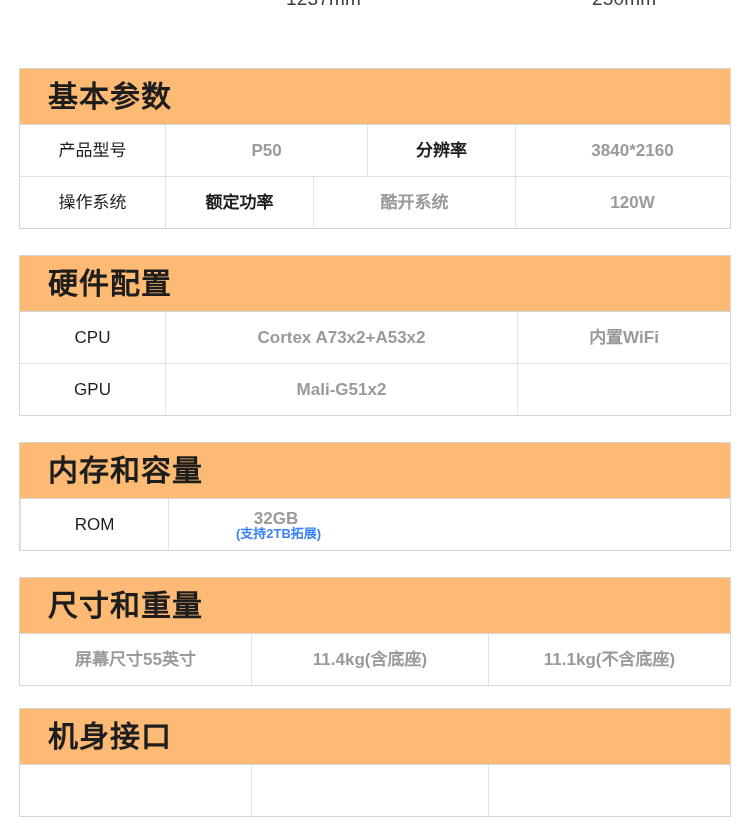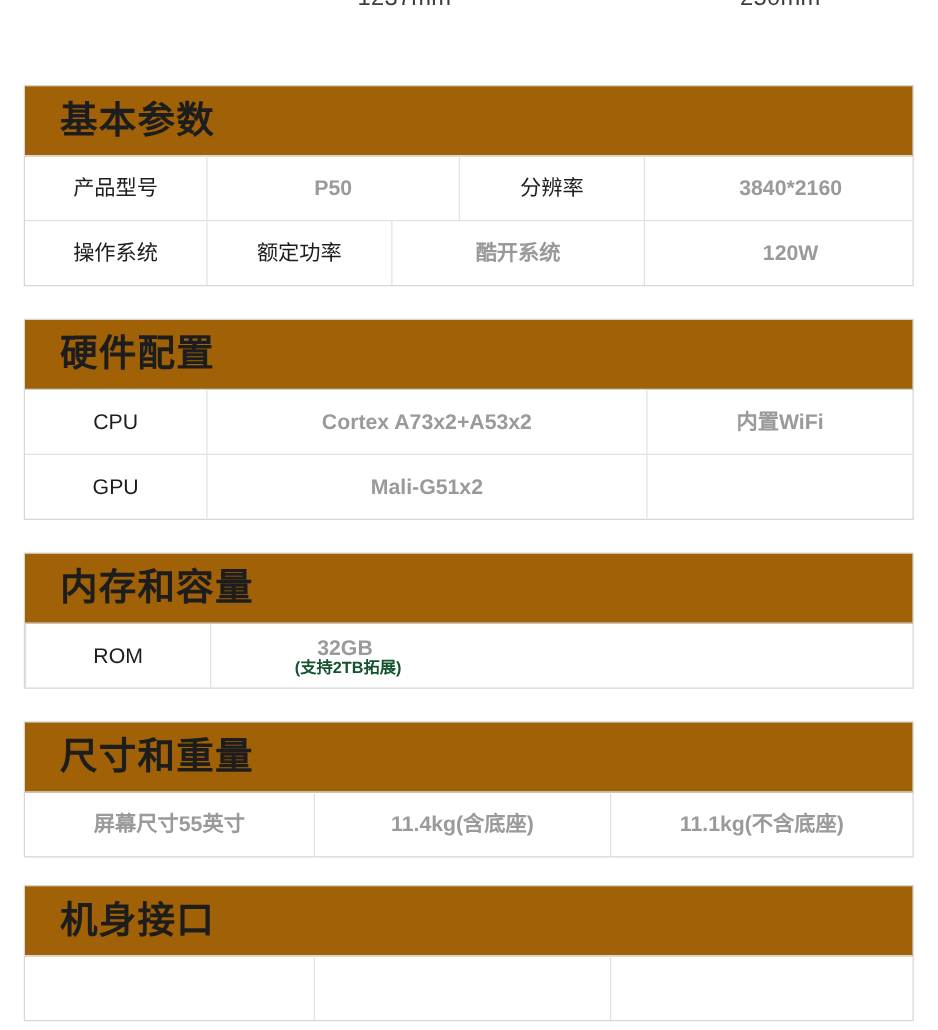--- a/index.html
+++ b/index.html
@@ -42,21 +42,21 @@
     width: 750px;
   }
   .spec-block {
     border: 1px solid #d6d6d6;
     border-collapse: separate;
     background: #ffffff;
     box-sizing: border-box;
     width: 712px;
   }
   .spec-title {
-    background: #a16207;
+    background: #fdba74;
     border-bottom: 1px solid #d6d6d6;
     height: 56px;
     display: flex;
     align-items: center;
     padding-left: 28px;
     box-sizing: border-box;
   }
   .spec-title-text {
     font-size: 30px;
     font-weight: 700;
@@ -86,33 +86,33 @@
   .spec-cell.key {
     color: #1d1d1d;
   }
   .spec-cell.val {
     color: #9a9a9a;
     font-weight: bold;
   }
   .spec-cell.empty { color: transparent; }
   .sub-note {
     font-size: 13px;
-    color: #14532d;
+    color: #3b82f6;
     margin-left: 5px;
   }
 
   .gap-26 { height: 26px; }
   .gap-22 { height: 22px; }
   .gap-46 { height: 46px; }
 
   
   
   .bp-0 { width: 145px; }
   .bp-1 { width: 202px; }
-  .bp-2 { width: 148px; }
+  .bp-2 { width: 148px; font-weight: bold; }
   .bp-3 { width: 215px; padding-left: 19px; }
 
   
   .hw-0 { width: 145px; }
   .hw-1 { width: 352px; }
   .hw-2 { width: 213px; }
 
   
   .mem-0 { width: 145px; }
   .mem-1 { width: 202px; }

